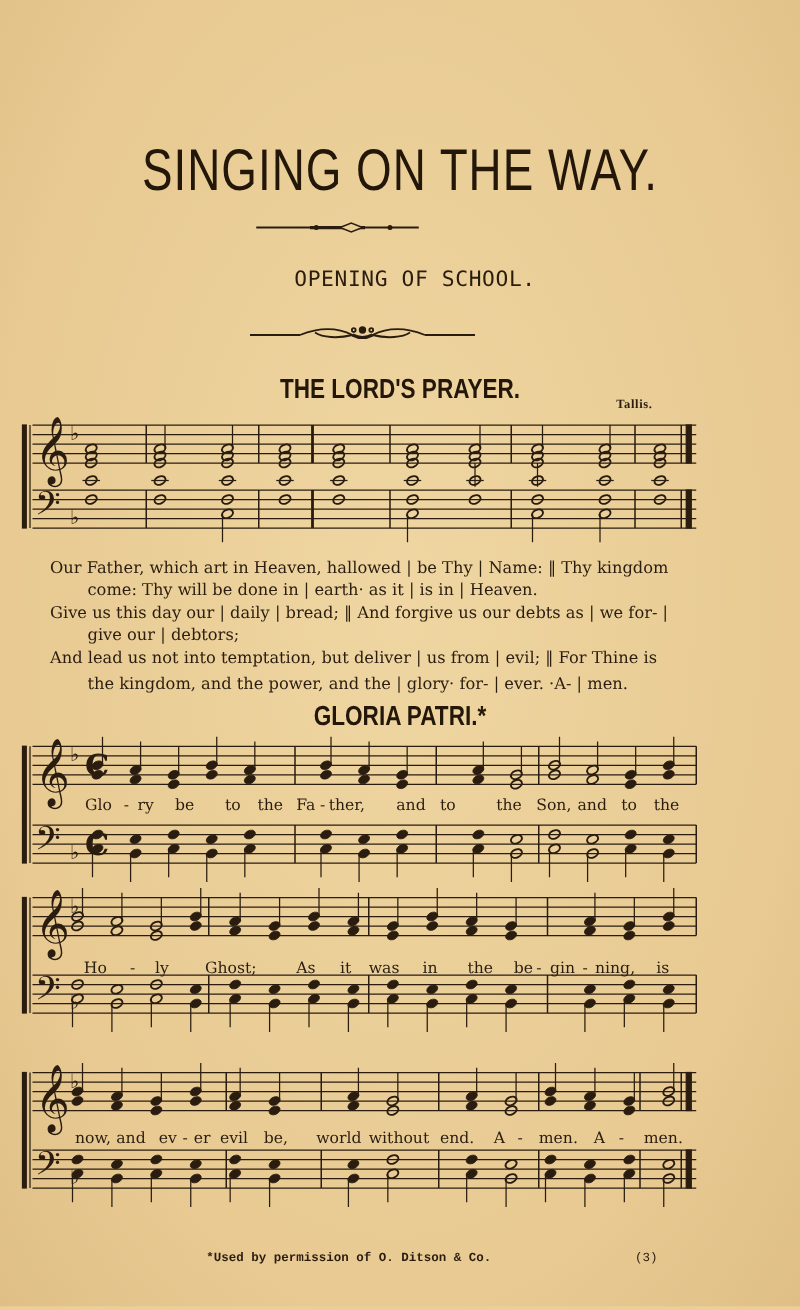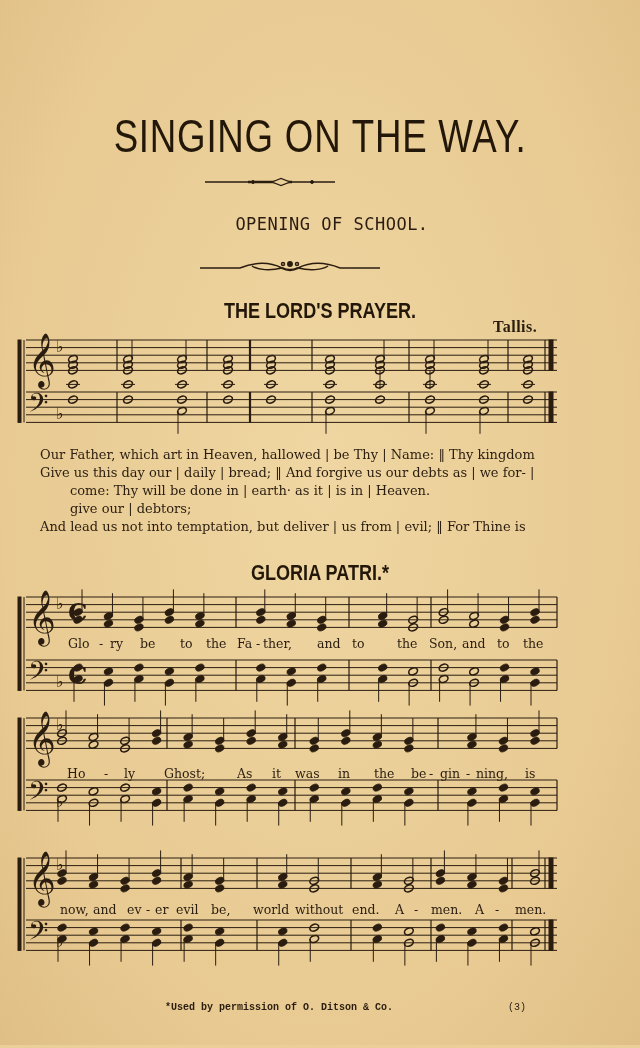--- a/index.html
+++ b/index.html
@@ -7,21 +7,21 @@
     font-family:"DejaVu Serif","Liberation Serif",serif;color:#2a1d10;}
   .page{position:absolute;left:0;top:0;width:640px;height:1045px;
     background:radial-gradient(ellipse at 50% 45%, #efd6a2 0%, #e8ca92 70%, #dfbf86 100%);}
   .abs{position:absolute;}
   .title{left:0;width:640px;top:108px;text-align:center;font-family:"Liberation Sans",sans-serif;
     font-size:47px;letter-spacing:1px;transform:scaleX(0.78);transform-origin:50% 0;color:#231709;}
   .subtitle{left:0;width:640px;top:214px;text-align:center;font-family:"DejaVu Sans Mono",monospace;
     font-size:17px;letter-spacing:0.5px;color:#2a1d10;padding-left:12px;}
   .hymn-title{left:0;width:640px;text-align:center;font-family:"Liberation Sans",sans-serif;
     font-weight:bold;font-size:22px;transform:scaleX(0.82);transform-origin:50% 0;color:#231709;}
-  .composer{font-family:"Liberation Serif",serif;font-weight:bold;font-size:16px;letter-spacing:0.5px;}
+  .composer{font-family:"Liberation Serif",serif;font-weight:bold;font-size:10px;letter-spacing:0.5px;}
   .chant{left:40px;top:446px;width:530px;font-family:"DejaVu Serif",serif;font-size:13px;line-height:18px;color:#2a1d10;}
   .chant .ln{white-space:nowrap;}
   .chant .in{padding-left:30px;}
   .lyrics{font-family:"DejaVu Serif",serif;font-size:12.5px;white-space:nowrap;color:#2a1d10;}
   .footnote{font-family:Liberation Mono, monospace;font-size:10px;font-weight:bold;color:#2a1d10;margin-top:24px;}
   svg{position:absolute;left:0;top:0;}
 </style>
 </head>
 <body>
 
@@ -507,24 +507,25 @@
         <ellipse cx="535" cy="880.8000000000001" rx="4.6" ry="3.2" transform="rotate(-25 535 880.8000000000001)" fill="none" stroke-width="1.6"></ellipse>
         <line x1="539" x2="539" y1="850.4000000000001" y2="873.2" stroke-width="1"></line>
         <ellipse cx="535" cy="931.4" rx="4.6" ry="3.2" transform="rotate(-25 535 931.4)" fill="none" stroke-width="1.6"></ellipse>
         <ellipse cx="535" cy="942.8" rx="4.6" ry="3.2" transform="rotate(-25 535 942.8)" fill="none" stroke-width="1.6"></ellipse>
         <line x1="531" x2="531" y1="942.8" y2="965.6" stroke-width="1"></line>
       </g>
   </svg>
 
   <div class="abs chant">
     <div class="ln">Our Father, which art in Heaven, hallowed | be Thy | Name: ‖ Thy kingdom</div>
+    <div class="ln in">come: Thy will be done in | earth· as it | is in | Heaven.</div>
     <div class="ln">Give us this day our | daily | bread; ‖ And forgive us our debts as | we for- |</div>
-    <div class="ln in">come: Thy will be done in | earth· as it | is in | Heaven.</div>
     <div class="ln in">give our | debtors;</div>
     <div class="ln">And lead us not into temptation, but deliver | us from | evil; ‖ For Thine is</div>
+    <div class="ln in" style="margin-top:3px;">the kingdom, and the power, and the | glory· for- | ever.  ·A- | men.</div>
   </div>
 
   <div class="abs hymn-title" style="top:560px;">GLORIA PATRI.*</div>
 
   <div class="abs lyrics" style="top:636px;left:0;width:640px;height:18px;padding-left:44px;">
     <span class="abs" style="left:68px">Glo</span>
     <span class="abs" style="left:99px">-</span>
     <span class="abs" style="left:110px">ry</span>
     <span class="abs" style="left:140px">be</span>
     <span class="abs" style="left:180px">to</span>

